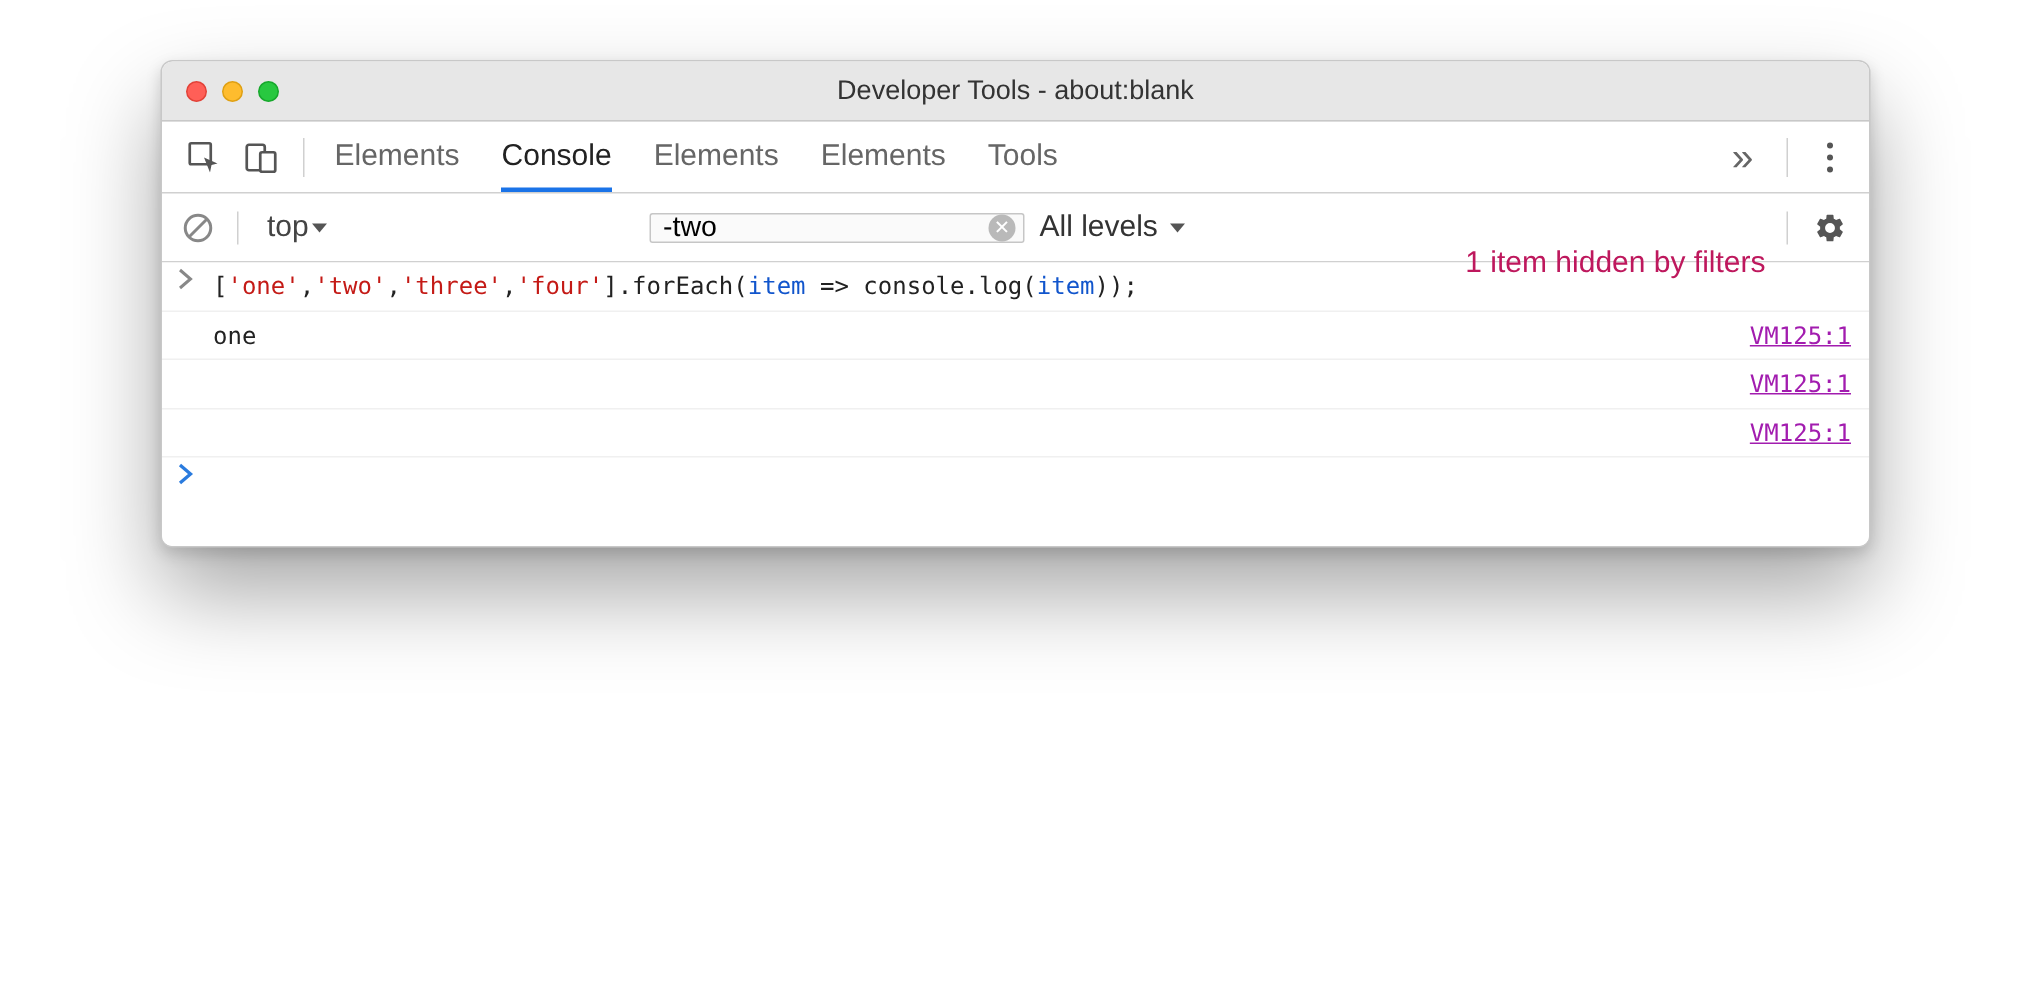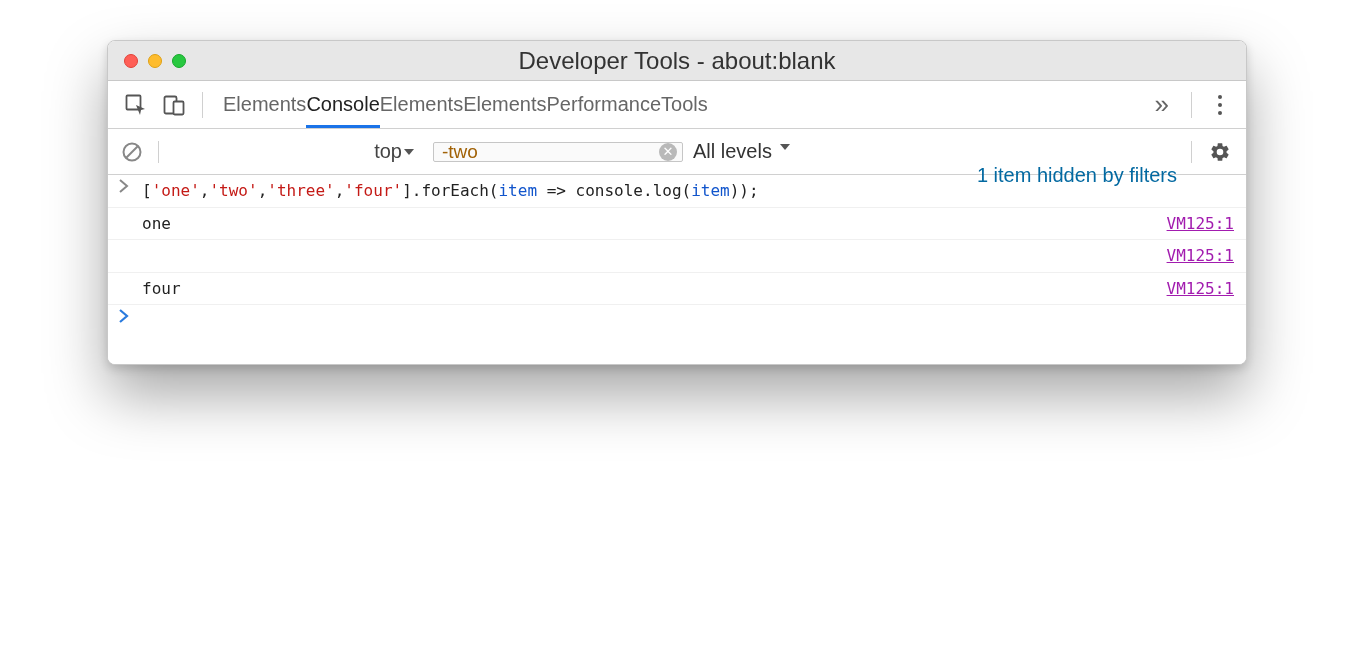--- a/index.html
+++ b/index.html
@@ -38,21 +38,21 @@
   .traffic-light {
     width: 14px; height: 14px; border-radius: 50%;
   }
   .tl-close { background: #ff5f57; border: 1px solid #e24238; }
   .tl-min   { background: #febc2e; border: 1px solid #dfa013; }
   .tl-max   { background: #28c840; border: 1px solid #17a82c; }
   .title {
     position: absolute;
     left: 0; right: 0;
     text-align: center;
-    font-size: 24px;
+    font-size: 18px;
     color: #333;
     pointer-events: none;
   }
   
   .tabstrip {
     height: 48px;
     display: flex;
     align-items: center;
     border-bottom: 1px solid #d0d0d0;
     padding: 0 10px 0 12px;
@@ -65,20 +65,21 @@
     border-radius: 3px;
   }
   .vsep {
     width: 1px; height: 26px; background: #d0d0d0;
     margin: 0 6px;
   }
   .tabs {
     display: flex;
     align-items: stretch;
     height: 100%;
+    gap: 28px;
     margin-left: 8px;
     flex: 1;
   }
   .tab {
     display: flex; align-items: center;
     font-size: 20px;
     color: #666;
     cursor: pointer;
     border-bottom: 3px solid transparent;
     padding-top: 3px;
@@ -111,56 +112,56 @@
     font-size: 20px;
     color: #444;
   }
   .clear-icon {
     width: 24px; height: 24px; display: flex; align-items: center; justify-content: center;
   }
   .context-select {
     display: flex; align-items: center;
     border: 1px solid transparent;
     min-width: 250px;
-    justify-content: flex-end;
+    justify-content: flex-start;
     padding: 2px 6px 2px 4px;
     cursor: pointer;
   }
   .context-select .caret { color: #555; }
   .filter-input-wrap {
     position: relative;
     width: 250px;
   }
   .filter-input {
     width: 100%;
     height: 20px;
     font-size: 19px;
     padding: 2px 30px 2px 8px;
     border: 1px solid #c6c6c6;
     border-radius: 2px;
     background: #fafafa;
-    color: #a16207;
+    color: #000000;
   }
   .filter-clear {
     position: absolute;
     right: 6px; top: 50%; transform: translateY(-50%);
     width: 18px; height: 18px; border-radius: 50%;
     background: #b9b9b9;
     color: #fff;
     font-size: 13px;
     display: flex; align-items: center; justify-content: center;
     cursor: pointer;
   }
   .level-select {
-    display: flex; gap: 6px;
+    display: flex; align-items: center; gap: 6px;
     cursor: pointer;
     color: #333;
   }
   .hidden-text {
-    color: #0369a1;
+    color: #be185d;
     margin-left: auto;
     margin-top: 47px;
   }
   .gear {
     width: 28px; height: 28px;
     display: flex; align-items: center; justify-content: center;
     color: #555;
     cursor: pointer;
   }
   .vsep-sm { width: 1px; height: 22px; background: #d0d0d0; margin: 0 4px; }
@@ -235,21 +236,20 @@
         <rect x="10.5" y="7.5" width="10" height="13" rx="1.2" fill="#fff" stroke="#555" stroke-width="1.8"></rect>
       </svg>
     </div>
     <div class="vsep"></div>
 
     <div class="tabs">
       <div class="tab">Elements</div>
       <div class="tab active">Console</div>
       <div class="tab">Elements</div>
       <div class="tab">Elements</div>
-      <div class="tab">Performance</div>
       <div class="tab">Tools</div>
     </div>
 
     <div class="more-tabs">»</div>
     <div class="vsep"></div>
     <div class="kebab">
       <span></span>
         <span></span>
         <span></span>
     </div>
@@ -310,21 +310,20 @@
       <div class="gutter"></div>
       <div class="body">one</div>
       <a class="source-link">VM125:1</a>
     </div>
     <div class="row">
       <div class="gutter"></div>
       <a class="source-link">VM125:1</a>
     </div>
     <div class="row">
       <div class="gutter"></div>
-      <div class="body">four</div>
       <a class="source-link">VM125:1</a>
     </div>
 
 
     <div class="row prompt-row">
       <div class="gutter prompt">
         <svg width="12" height="16" viewBox="0 0 12 16">
             <path d="M2 2 L9 8 L2 14" fill="none" stroke="#2a7bde" stroke-width="2.2"></path>
           </svg>
       </div>

